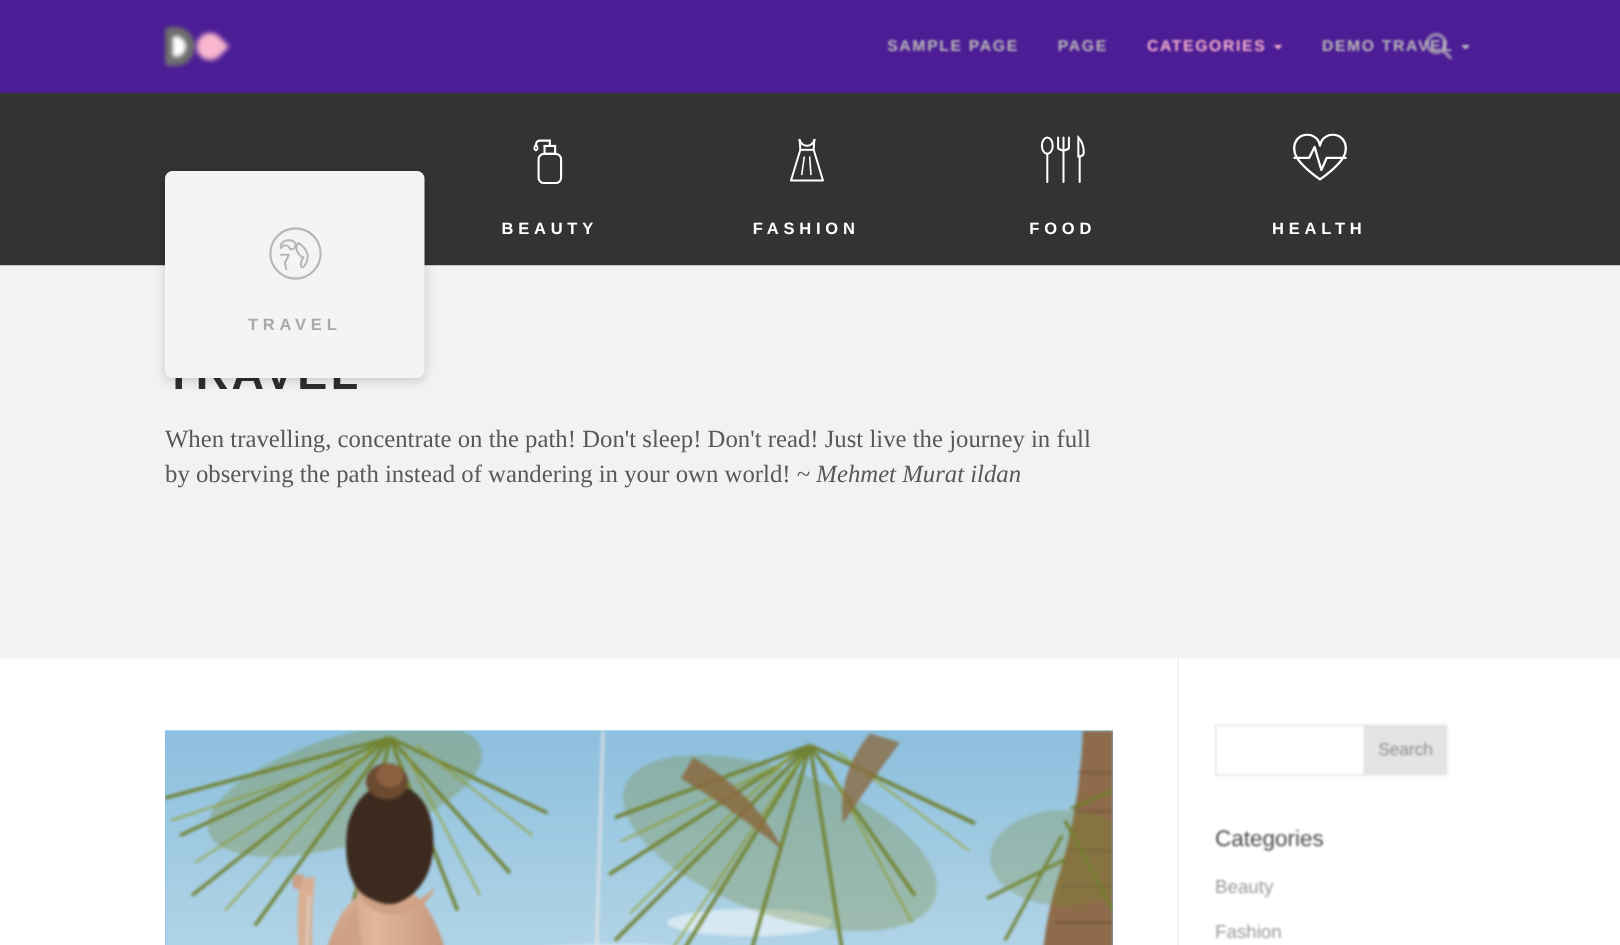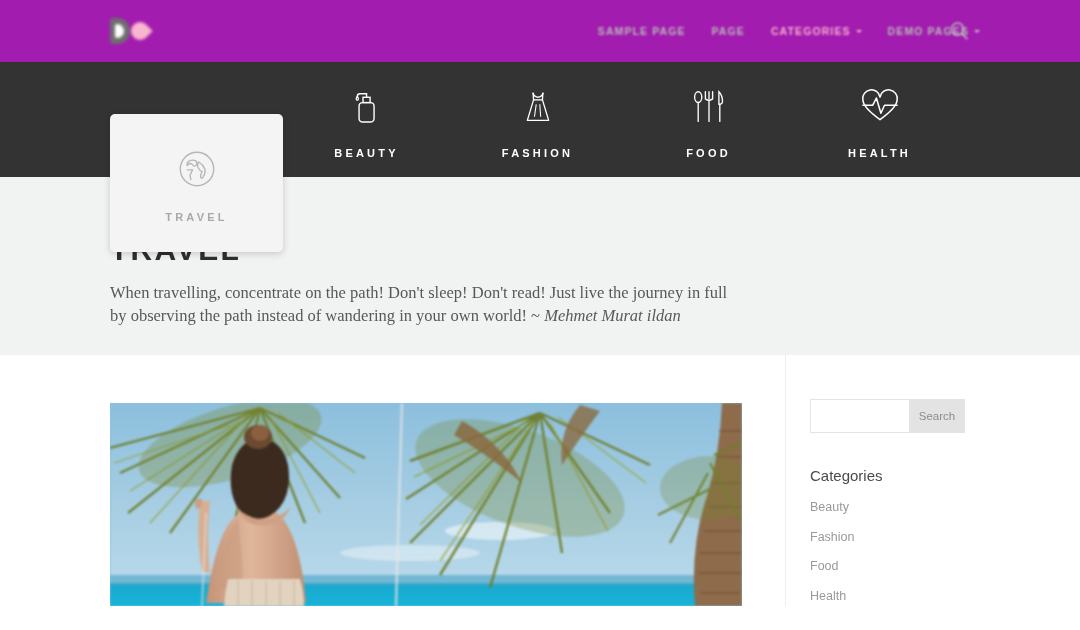--- a/index.html
+++ b/index.html
@@ -7,21 +7,21 @@
     width: 1080px; height: 630px;
     overflow: hidden;
     background: #ffffff;
     font-family: "Liberation Sans", sans-serif;
   }
 
   
   .header {
     position: relative;
     width: 1080px; height: 62px;
-    background: #a21caf;
+    background: #4c1d95;
     display: flex; align-items: center;
   }
   .logo {
     position: absolute; left: 110px; top: 14px;
     width: 56px; height: 34px;
     display: flex; align-items: center;
   }
   .logo-d {
     position: relative;
     width: 22px; height: 26px;
@@ -112,21 +112,21 @@
     display: flex; flex-direction: column;
     align-items: center; justify-content: center;
     gap: 16px;
     z-index: 5;
   }
   .cat-active .cat-label { color: #a9a9a9; }
 
   
   .hero {
     position: relative;
-    width: 1080px; height: 178px;
+    width: 1080px; height: 262px;
     background: #f1f2f2;
     padding: 56px 0 0 110px;
   }
   .hero-title {
     font-size: 30px; font-weight: 700;
     letter-spacing: 2.2px; color: #2e2e2e;
     margin-bottom: 14px;
   }
   .hero-desc {
     font-family: "Liberation Serif", serif;
@@ -203,21 +203,21 @@
       <span>SAMPLE PAGE</span>
     </div>
     <div class="nav-item">
       <span>PAGE</span>
     </div>
     <div class="nav-item active">
       <span>CATEGORIES</span>
       <span class="caret"></span>
     </div>
     <div class="nav-item">
-      <span>DEMO PAGES</span>
+      <span>DEMO TRAVEL</span>
       <span class="caret"></span>
     </div>
   </nav>
 
   <div class="search-btn">
     <svg viewBox="0 0 22 22" width="22" height="22">
       <circle cx="9.5" cy="9" r="6" fill="none" stroke="#bcbcbc" stroke-width="1.6"></circle>
       <line x1="14" y1="13.6" x2="19" y2="18.6" stroke="#bcbcbc" stroke-width="1.6" stroke-linecap="round"></line>
     </svg>
   </div>

